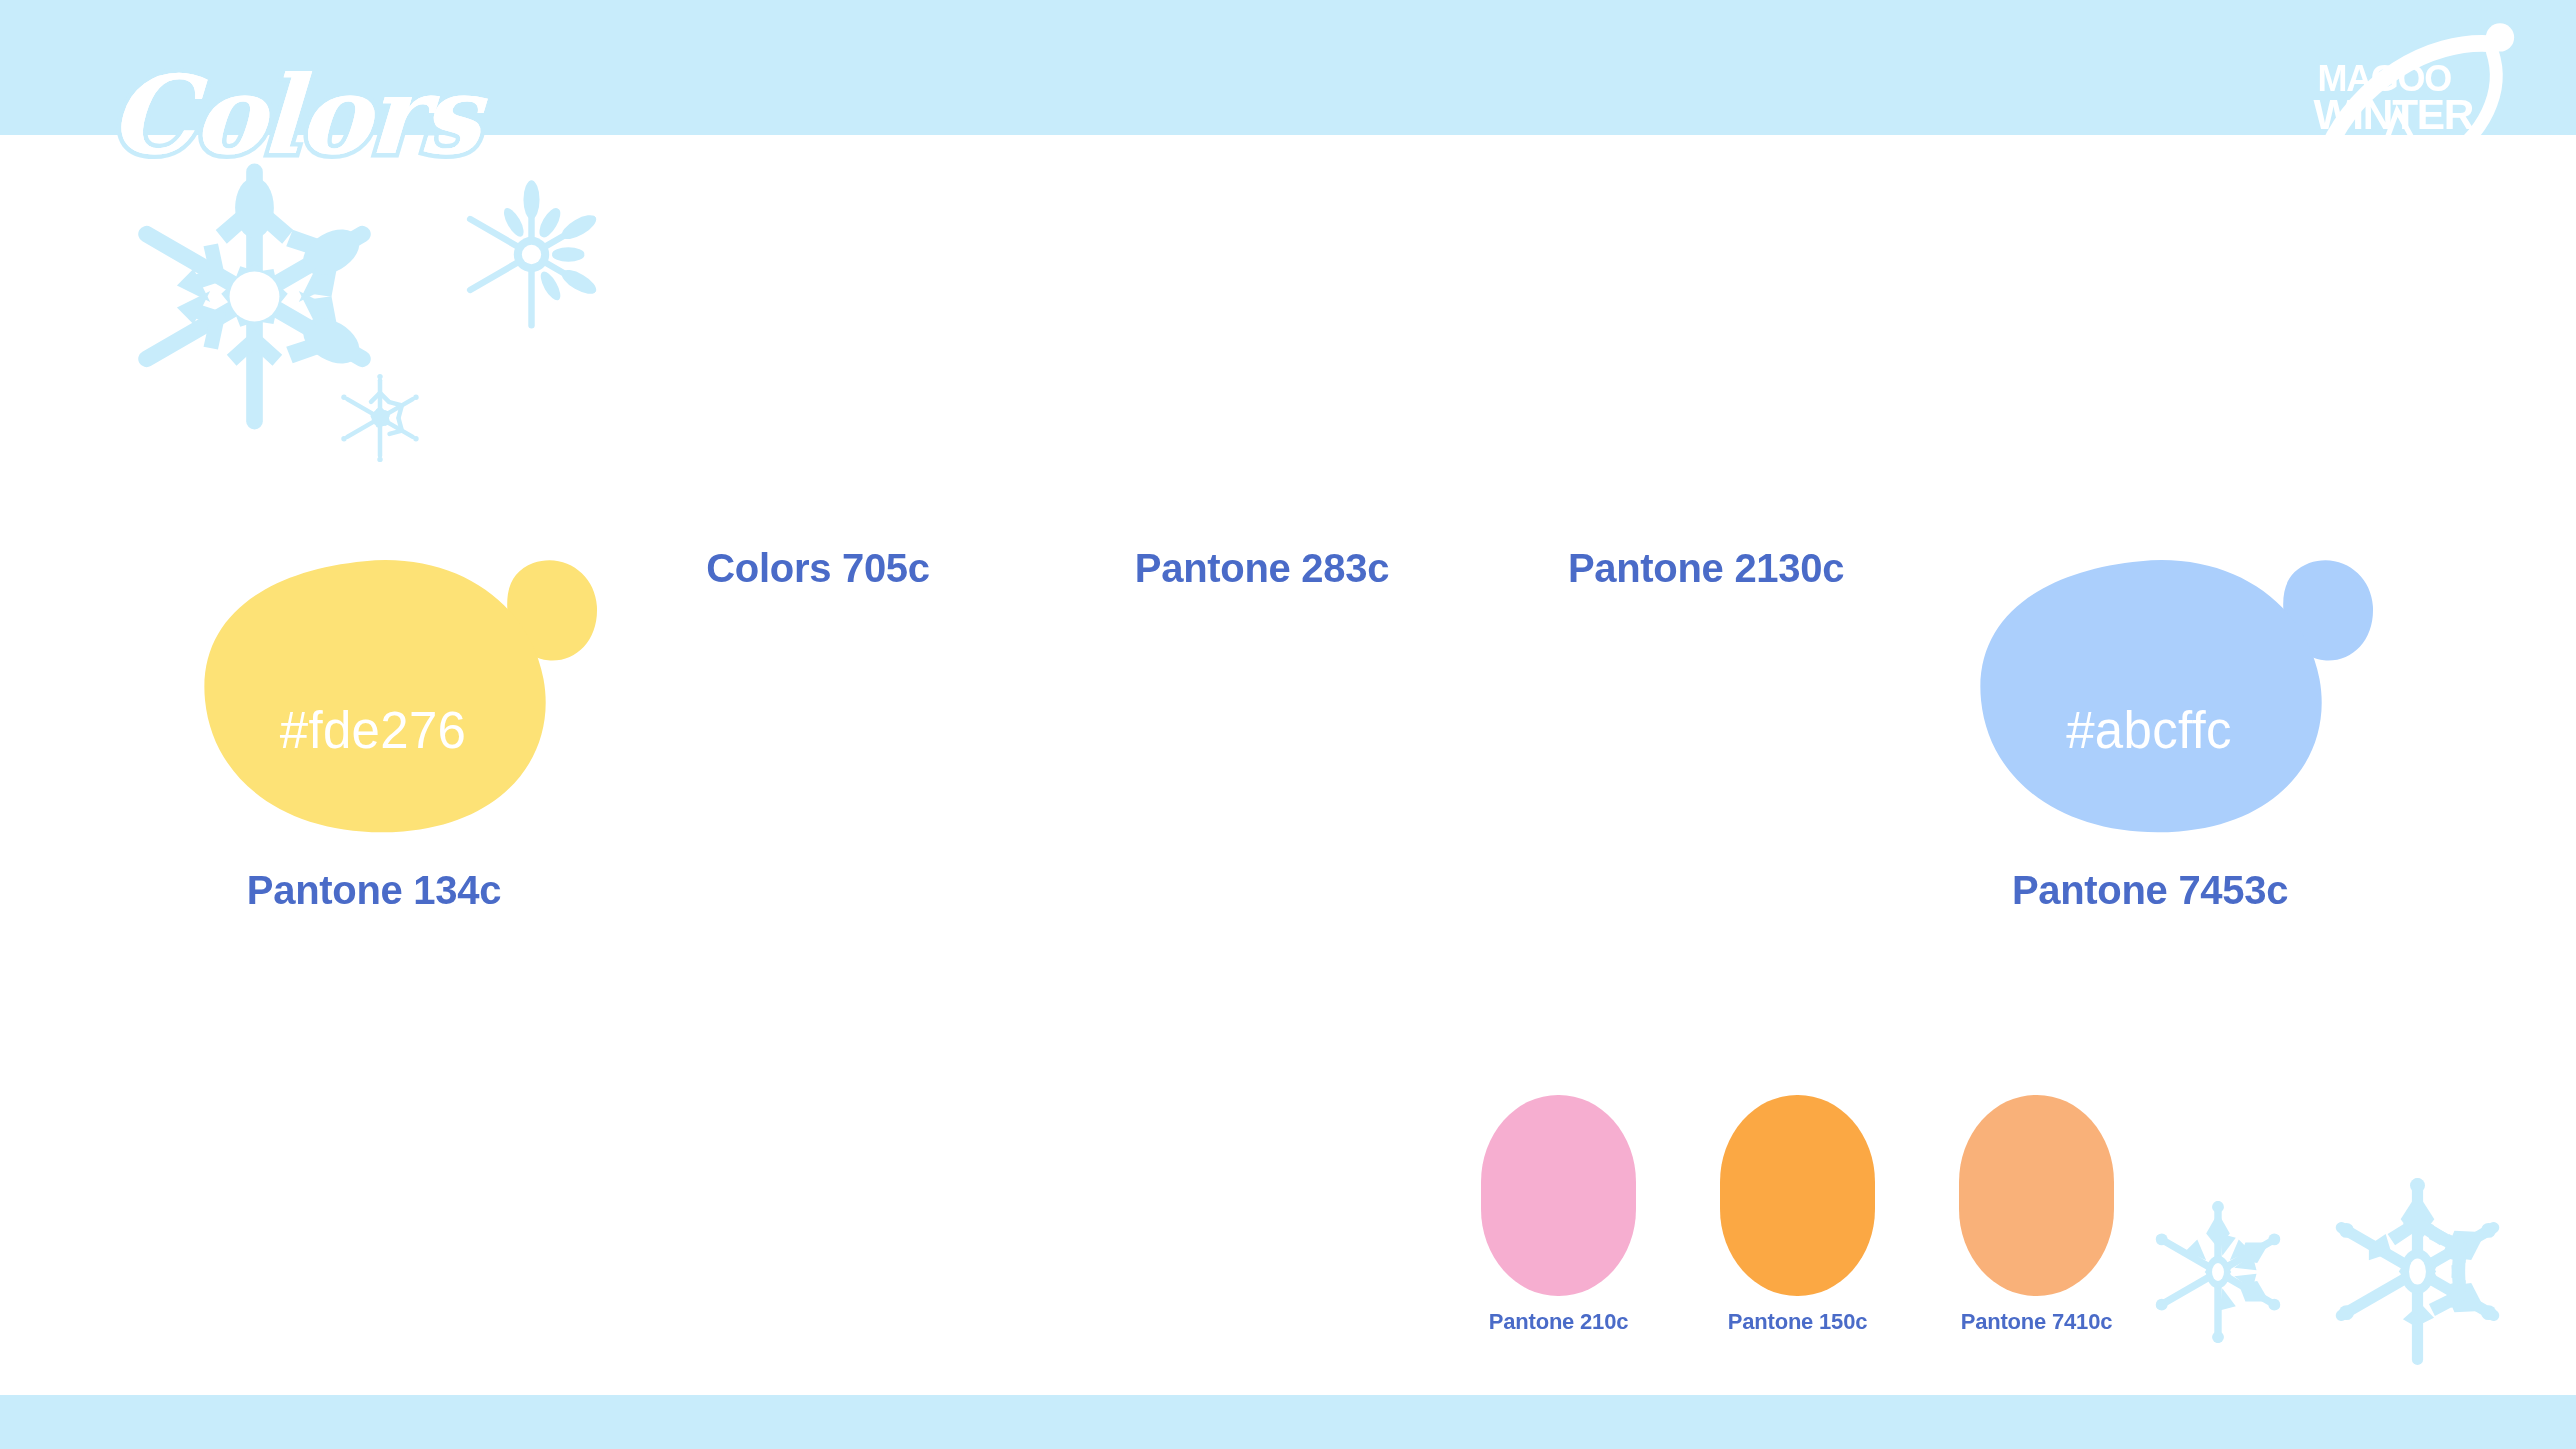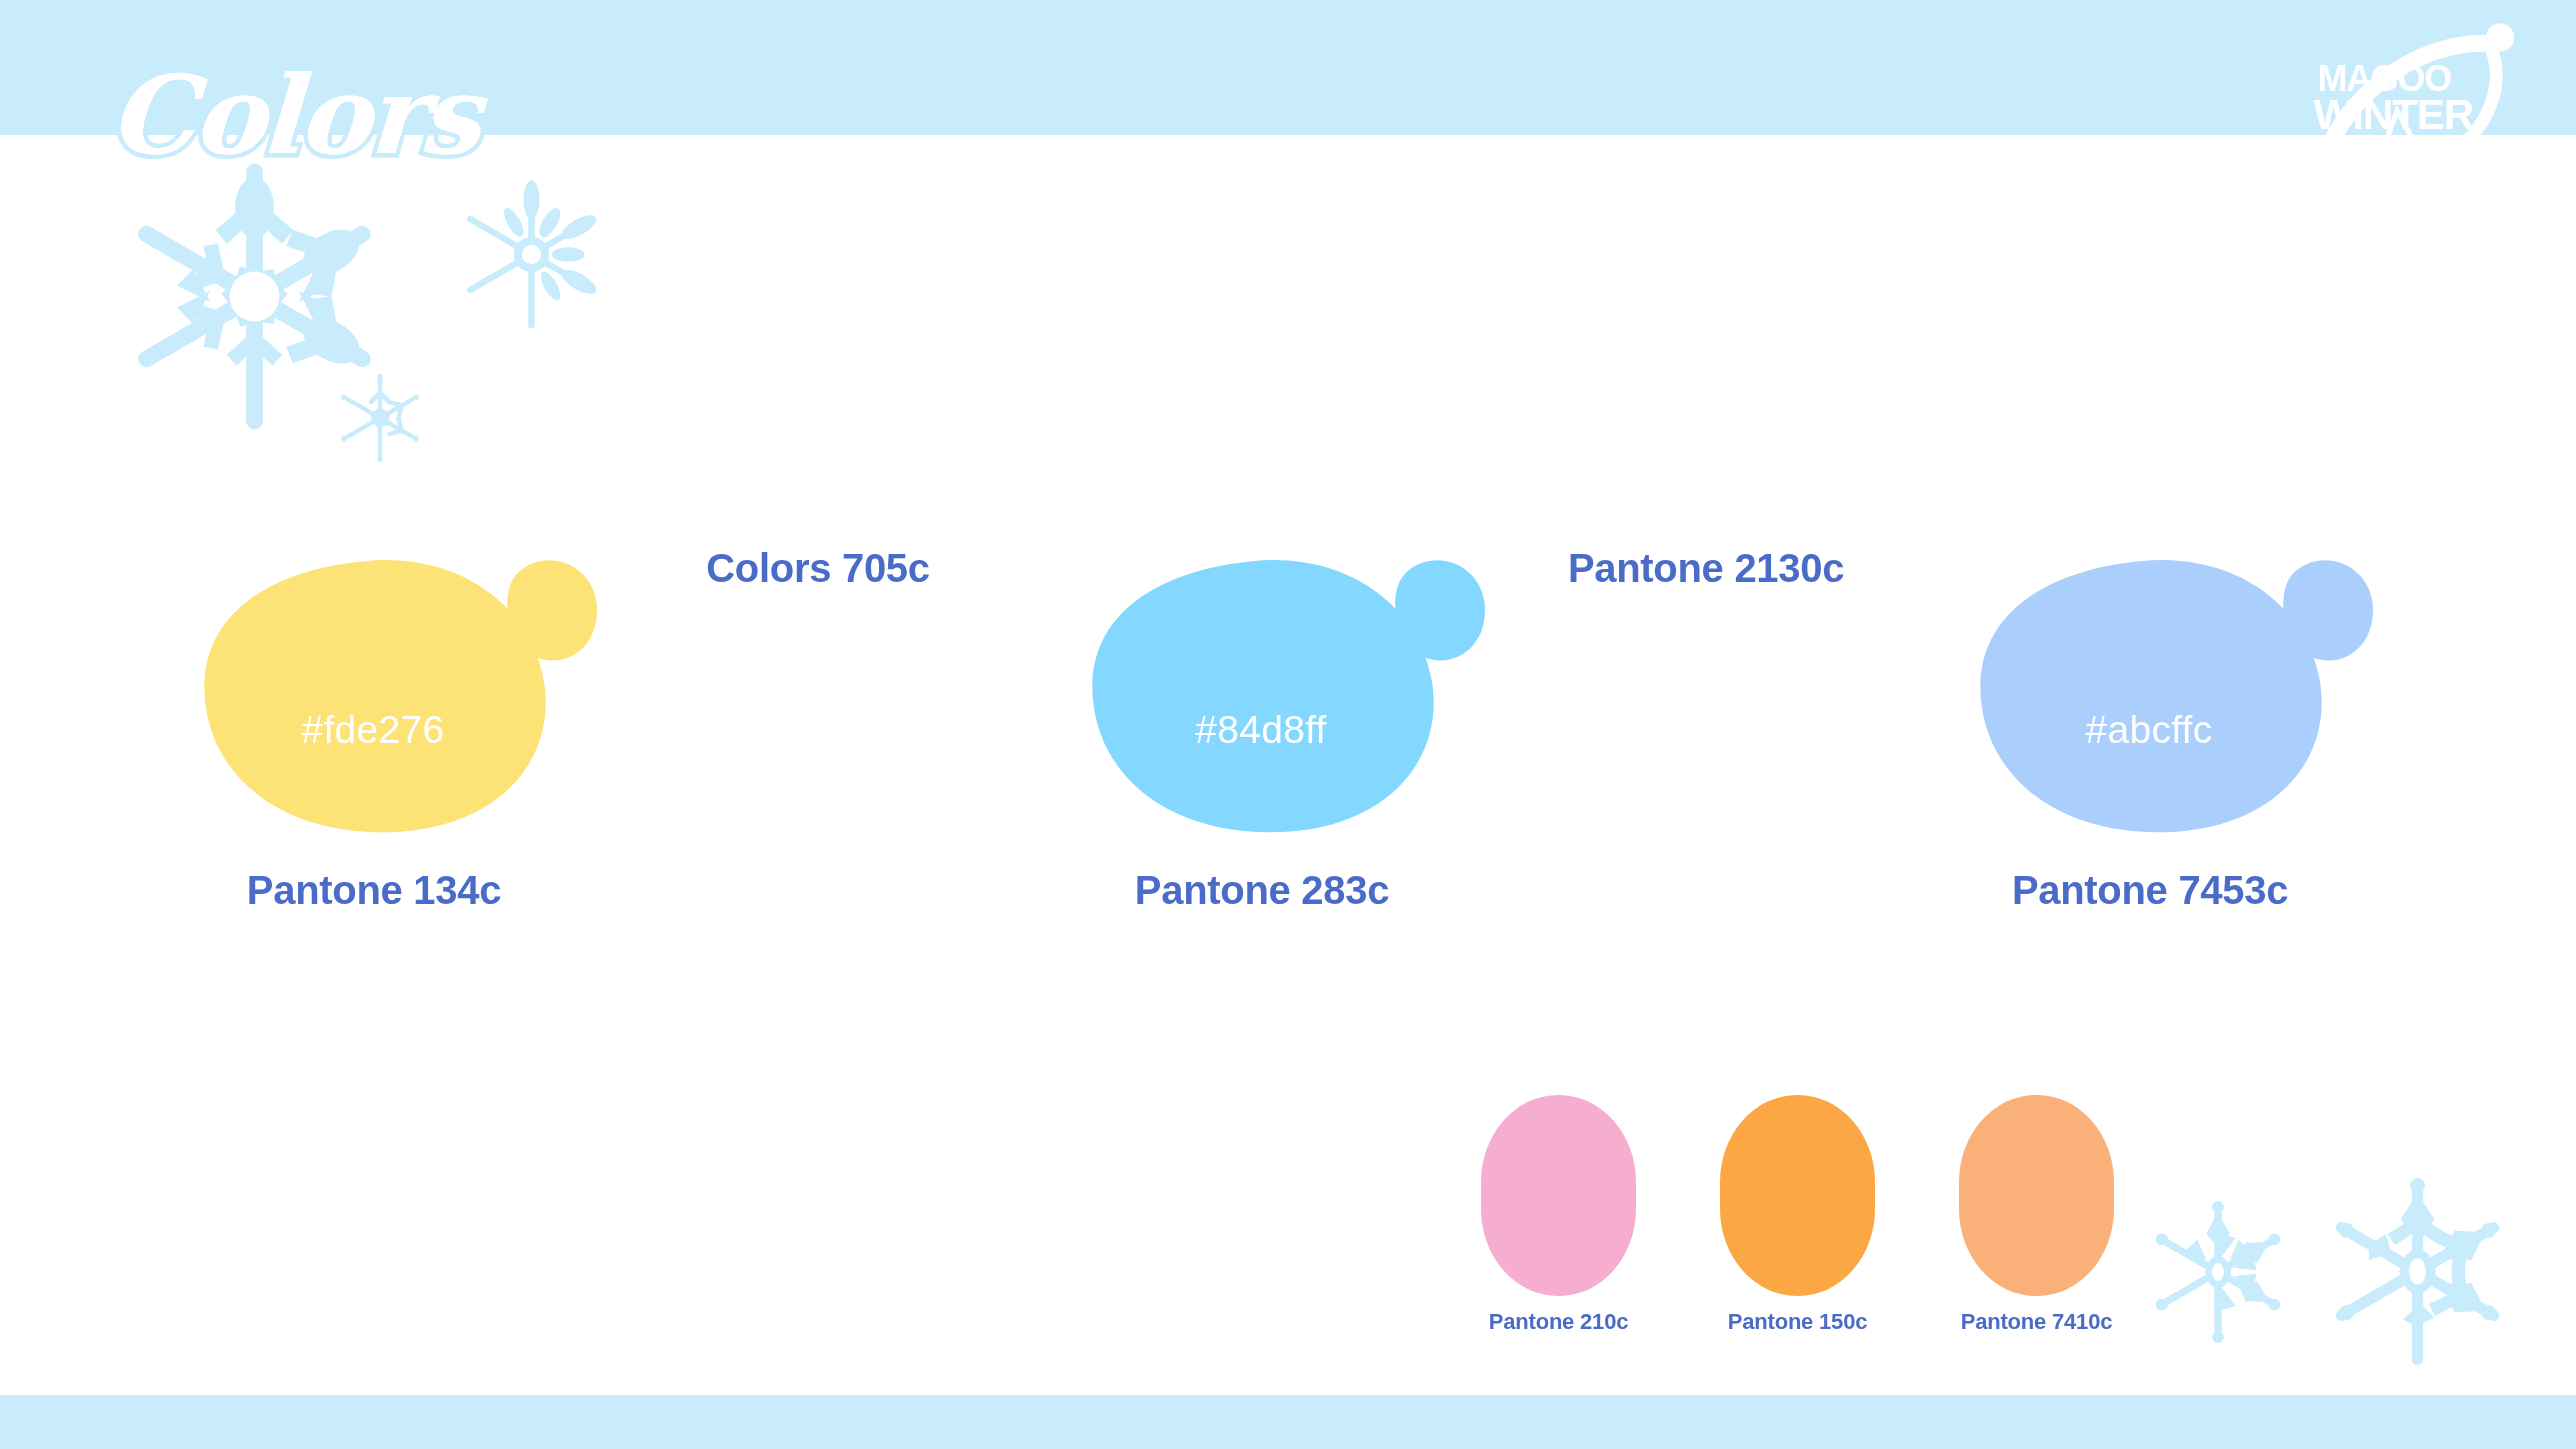--- a/index.html
+++ b/index.html
@@ -61,21 +61,21 @@
   }
   .swatch{
     position:relative;width:444px;height:412px;
     display:flex;flex-direction:column;align-items:center;
   }
   .blob-holder{position:relative;width:444px;height:322px;}
   .blob-svg{position:absolute;left:0;top:0;width:444px;height:322px;}
   .hex-label{
     position:absolute;left:0;top:0;width:444px;height:322px;
     display:flex;align-items:center;justify-content:center;
-    color:#ffffff;font-size:39px;font-weight:400;
+    color:#ffffff;font-size:51px;font-weight:400;
     letter-spacing:0.3px;
     transform:translate(-27px,35px);
     pointer-events:none;
   }
   .pantone-label{
     margin-top:11.6px;
     font-size:40px;font-weight:700;color:#4a6bc8;
     letter-spacing:-0.3px;white-space:nowrap;
     transform:translateX(-26px);
   }
@@ -232,27 +232,20 @@
         <div class="hex-label">#fde276</div>
       </div>
       <div class="pantone-label">Pantone 134c</div>
     </div>
 
     <div class="swatch">
       <div class="pantone-label">Colors 705c</div>
     </div>
 
     <div class="swatch">
-      <div class="blob-holder">
-        <svg class="blob-svg" viewBox="0 0 690 500">
-          <path d="M552 45 C 600 28, 648 62, 651 112 C 654 165, 618 200, 575 196 C 540 192, 515 162, 512 120 C 509 80, 522 57, 552 45 Z" fill="#84d8ff"></path>
-          <path d="M290 42 C 430 28, 545 105, 568 225 C 590 345, 505 450, 350 462 C 180 475, 55 390, 42 258 C 29 128, 140 56, 290 42 Z" fill="#84d8ff"></path>
-        </svg>
-        <div class="hex-label">#84d8ff</div>
-      </div>
       <div class="pantone-label">Pantone 283c</div>
     </div>
 
     <div class="swatch">
       <div class="pantone-label">Pantone 2130c</div>
     </div>
 
     <div class="swatch">
       <div class="blob-holder">
         <svg class="blob-svg" viewBox="0 0 690 500">

